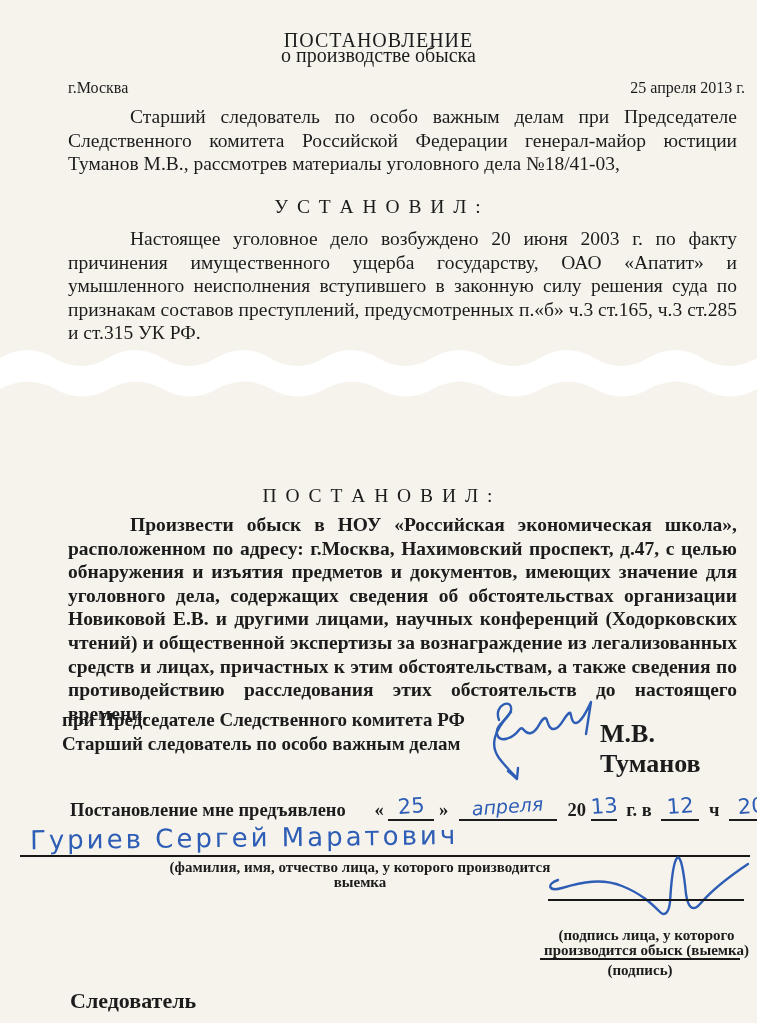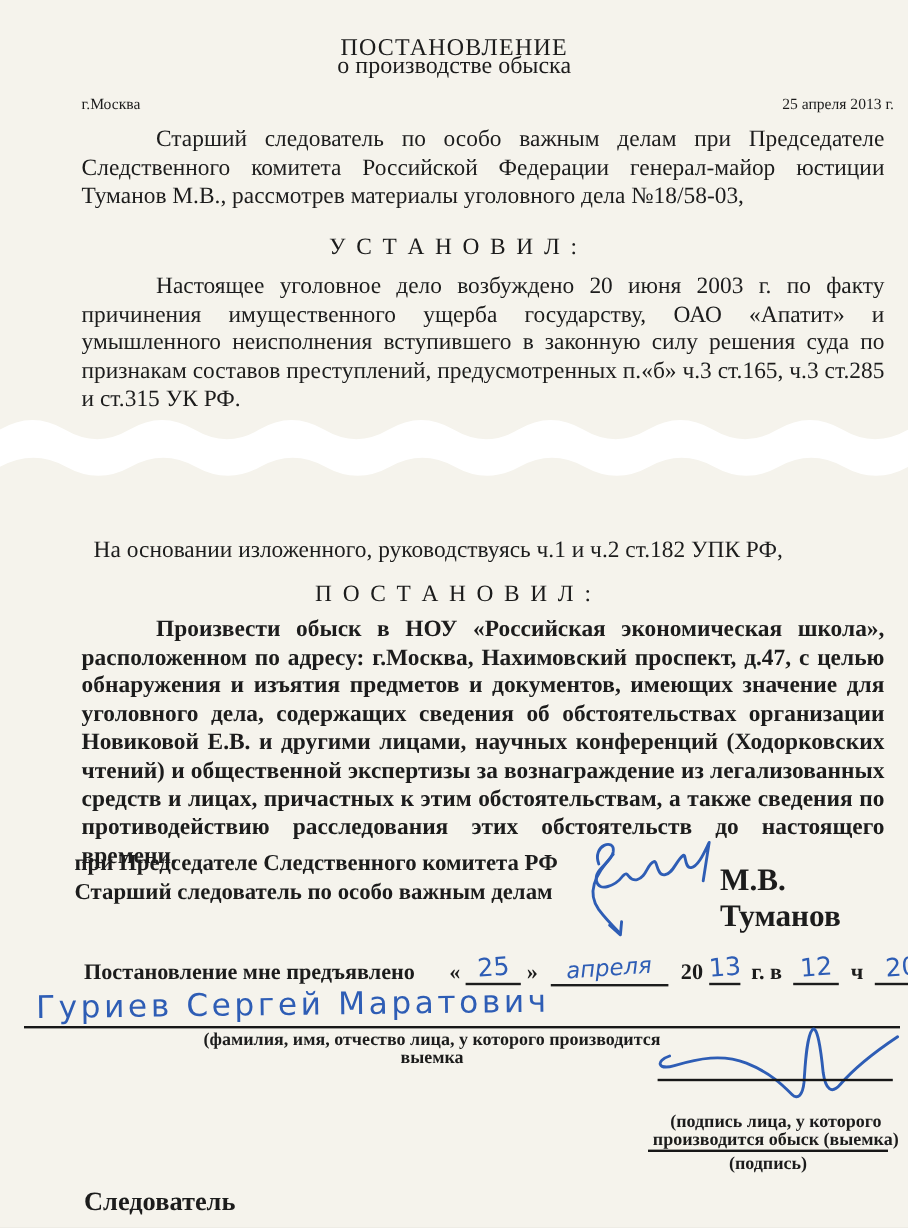--- a/index.html
+++ b/index.html
@@ -5,21 +5,21 @@
   html,body { margin:0; padding:0; background:#e9e7e0; }
   .page {
     position:relative; width:757px; height:1023px; margin:0 auto;
     background:#f5f3ec; color:#1c1c1c; overflow:hidden;
     font-family:"Liberation Serif","DejaVu Serif",serif;
   }
   .abs { position:absolute; }
   .center { left:0; width:100%; text-align:center; }
   .title1 { top:29px; font-size:20px; letter-spacing:1px; }
   .title2 { top:44px; font-size:20px; }
-  .cityrow { top:79px; left:68px; width:677px; display:flex; justify-content:space-between; font-size:13px; }
+  .cityrow { top:79px; left:68px; width:677px; display:flex; justify-content:space-between; font-size:16px; }
   .para { left:68px; width:669px; font-size:19.5px; line-height:23.6px; text-align:justify; margin:0; }
   .indent { text-indent:62px; }
   .para-intro { top:105px; }
   .h-spaced { font-size:19.5px; letter-spacing:2px; }
   .h-ustanovil { top:196px; }
   .para-ustanovil { top:227px; }
   .tear { top:342px; left:0; }
   .basis { top:447px; text-indent:10px; }
   .h-postanovil { top:485px; }
   .para-postanovil { top:513px; font-weight:700; }
@@ -60,32 +60,31 @@
 <div class="page">
 
   <div class="abs center title1">ПОСТАНОВЛЕНИЕ</div>
   <div class="abs center title2">о производстве обыска</div>
 
   <div class="abs cityrow">
     <span>г.Москва</span>
     <span>25 апреля 2013 г.</span>
   </div>
 
-  <p class="abs para indent para-intro">Старший следователь по особо важным делам при Председателе Следственного комитета Российской Федерации генерал-майор юстиции Туманов М.В., рассмотрев материалы уголовного дела  №18/58-03,</p>
+  <p class="abs para indent para-intro">Старший следователь по особо важным делам при Председателе Следственного комитета Российской Федерации генерал-майор юстиции Туманов М.В., рассмотрев материалы уголовного дела  №18/41-03,</p>
 
   <div class="abs center h-spaced h-ustanovil">У С Т А Н О В И Л :</div>
 
   <p class="abs para indent para-ustanovil">Настоящее уголовное дело возбуждено 20 июня 2003 г. по факту причинения имущественного ущерба государству, ОАО «Апатит» и умышленного неисполнения вступившего в законную силу решения суда по признакам составов преступлений, предусмотренных п.«б» ч.3 ст.165, ч.3 ст.285 и ст.315 УК РФ.</p>
 
   <svg class="abs tear" width="757" height="64" viewBox="0 0 757 64" aria-hidden="true">
     <path fill="#ffffff" d="M0,16 Q27,0 54,16 T108,16 T162,16 T216,16 T270,16 T324,16 T378,16 T432,16 T486,16 T540,16 T594,16 T648,16 T702,16 T757,16
       L757,47 Q730,62 703,47 T649,47 T595,47 T541,47 T487,47 T433,47 T379,47 T325,47 T271,47 T217,47 T163,47 T109,47 T55,47 T0,47 Z"></path>
   </svg>
 
-  <p class="abs para basis">На основании изложенного, руководствуясь ч.1 и ч.2 ст.182 УПК РФ,</p>
 
   <div class="abs center h-spaced h-postanovil">П О С Т А Н О В И Л :</div>
 
   <p class="abs para indent para-postanovil">Произвести обыск в НОУ «Российская экономическая школа», расположенном по адресу: г.Москва, Нахимовский проспект, д.47, с целью обнаружения и изъятия предметов и документов, имеющих значение для уголовного дела, содержащих сведения об обстоятельствах организации Новиковой Е.В. и другими лицами, научных конференций (Ходорковских чтений) и общественной экспертизы за вознаграждение из легализованных средств и лицах, причастных к этим обстоятельствам, а также сведения по противодействию расследования этих обстоятельств до настоящего времени.</p>
 
   <div class="abs officer">
     <div>при Председателе Следственного комитета РФ</div>
     <div>Старший следователь по особо важным делам</div>
   </div>
 

